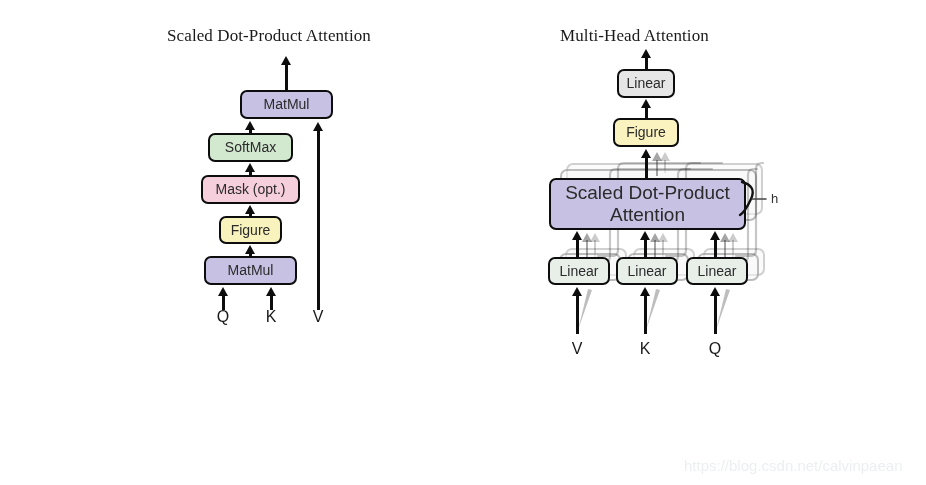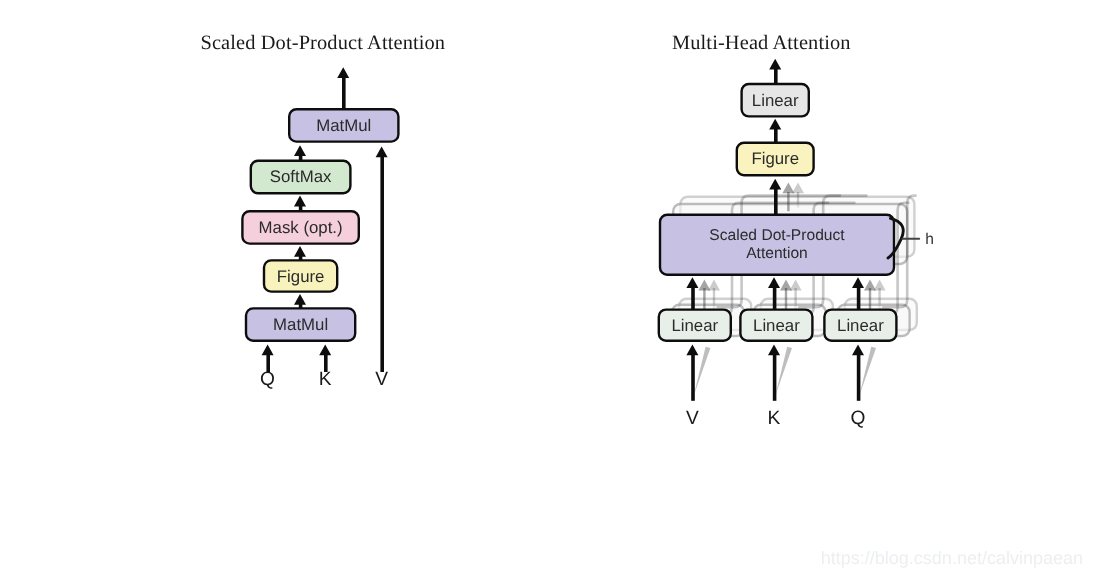--- a/index.html
+++ b/index.html
@@ -42,21 +42,21 @@
     display: flex;
     align-items: center;
     justify-content: center;
     text-align: center;
     font-family: "Liberation Sans", sans-serif;
     font-size: 14px;
     color: #2b2b2b;
     line-height: 1.15;
     z-index: 6;
   }
-  .node.two-line { font-size: 13px; text-align: right; }
+  .node.two-line { font-size: 19px; text-align: right; }
 
   
   .ghost {
     position: absolute;
     box-sizing: border-box;
     border: 2.2px solid rgba(40,40,40,0.30);
     border-radius: 7px;
     background: rgba(247,247,247,0.55);
     z-index: 2;
   }

